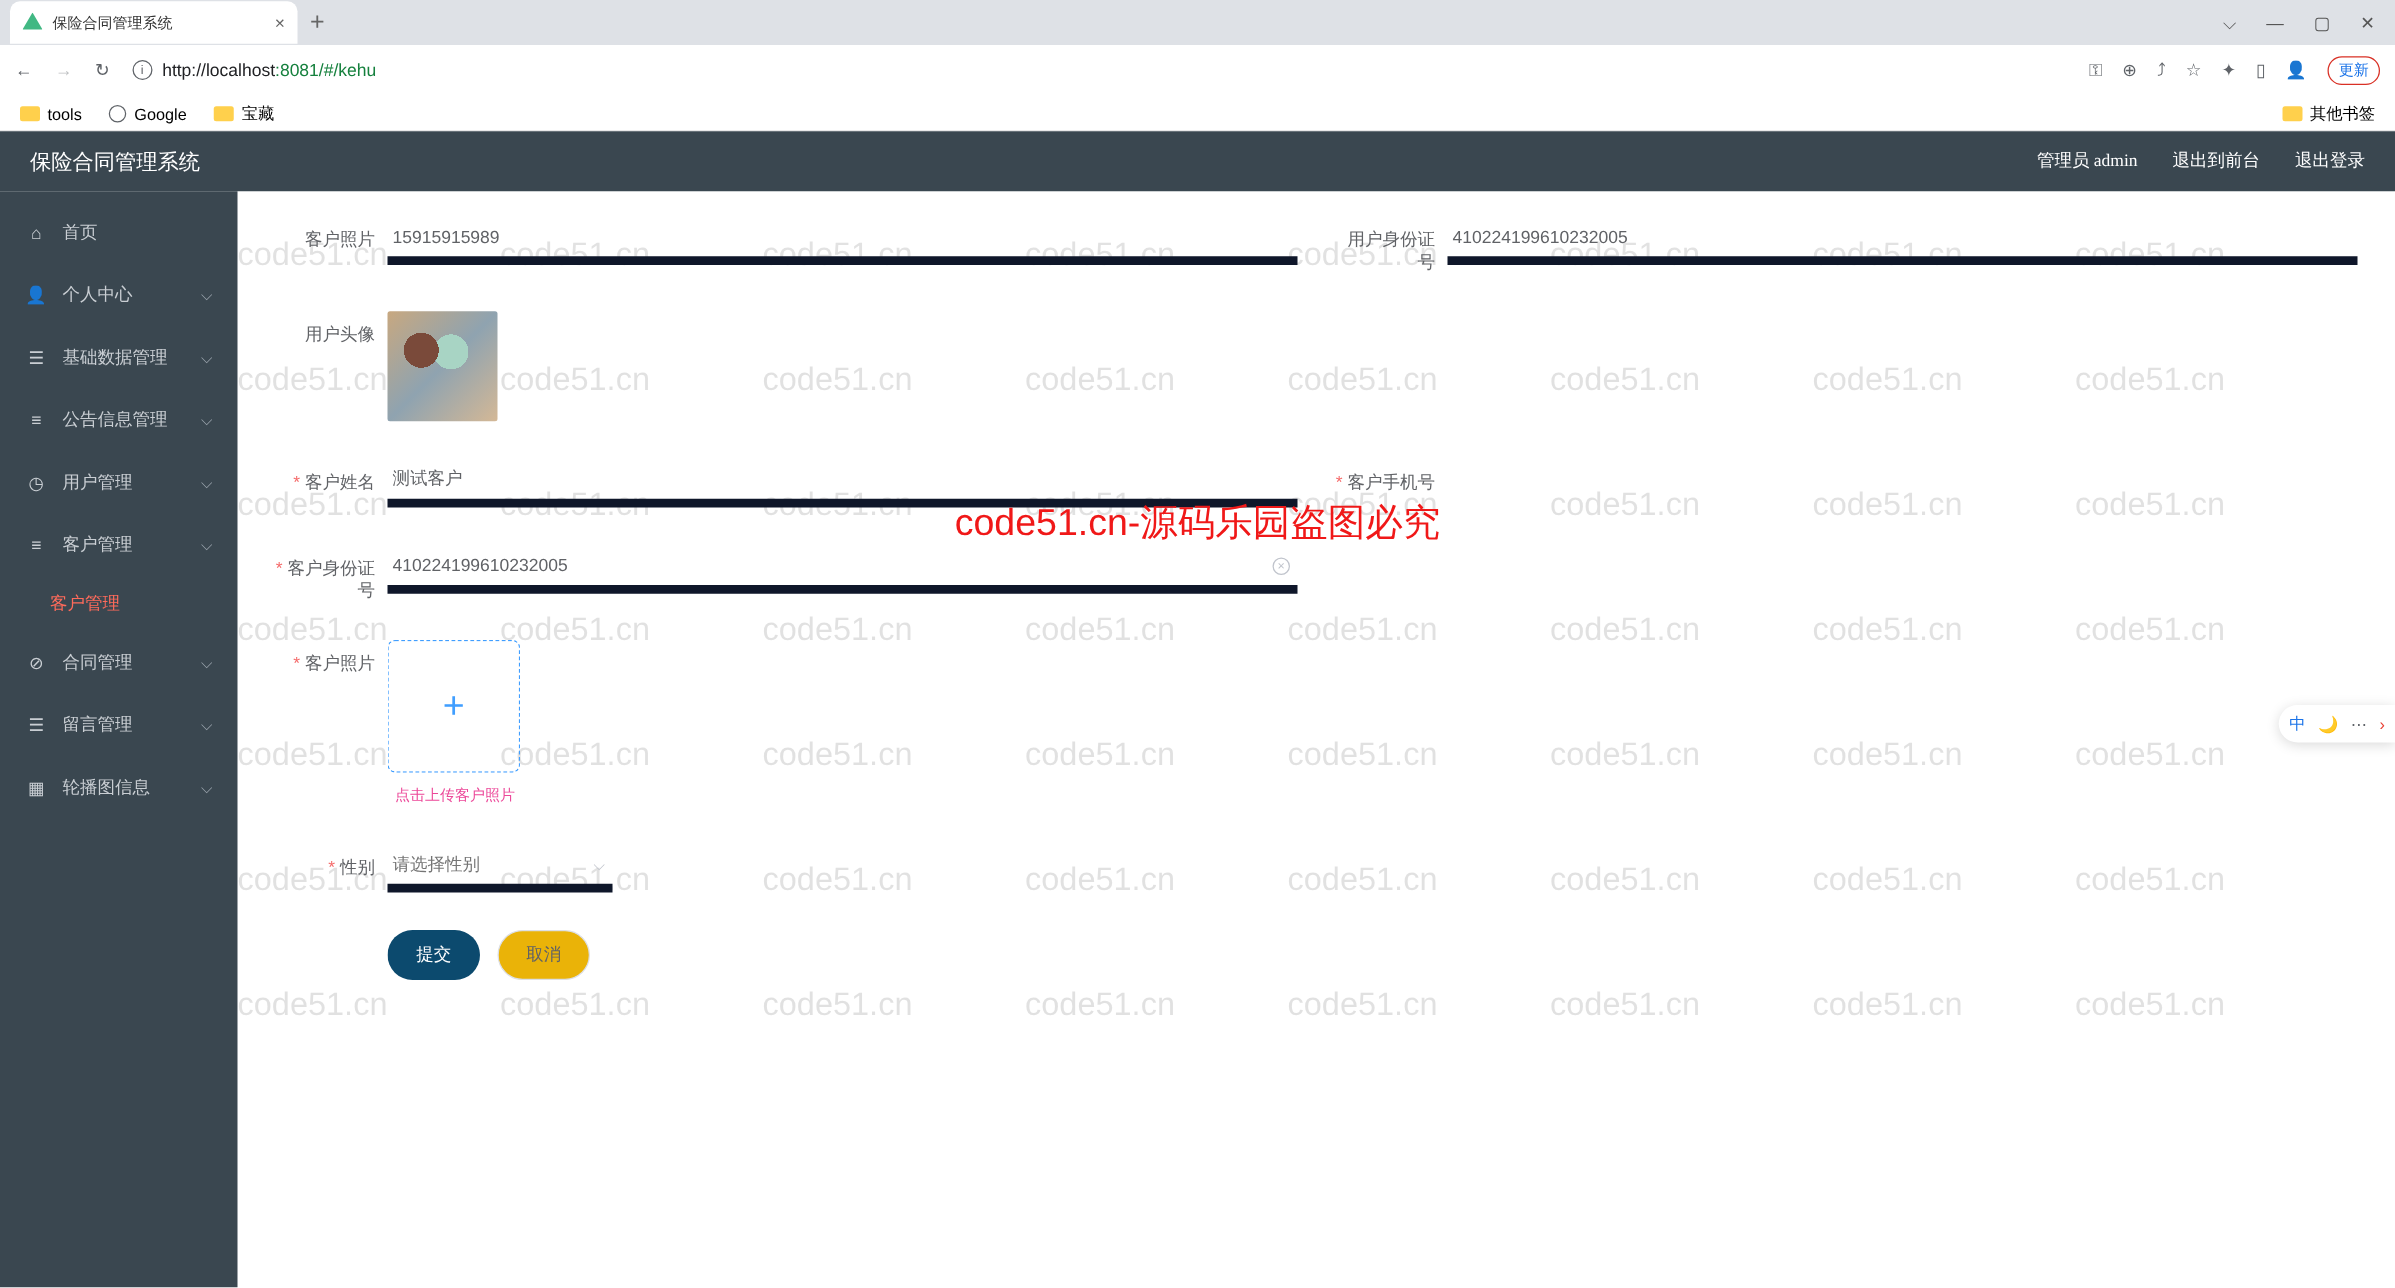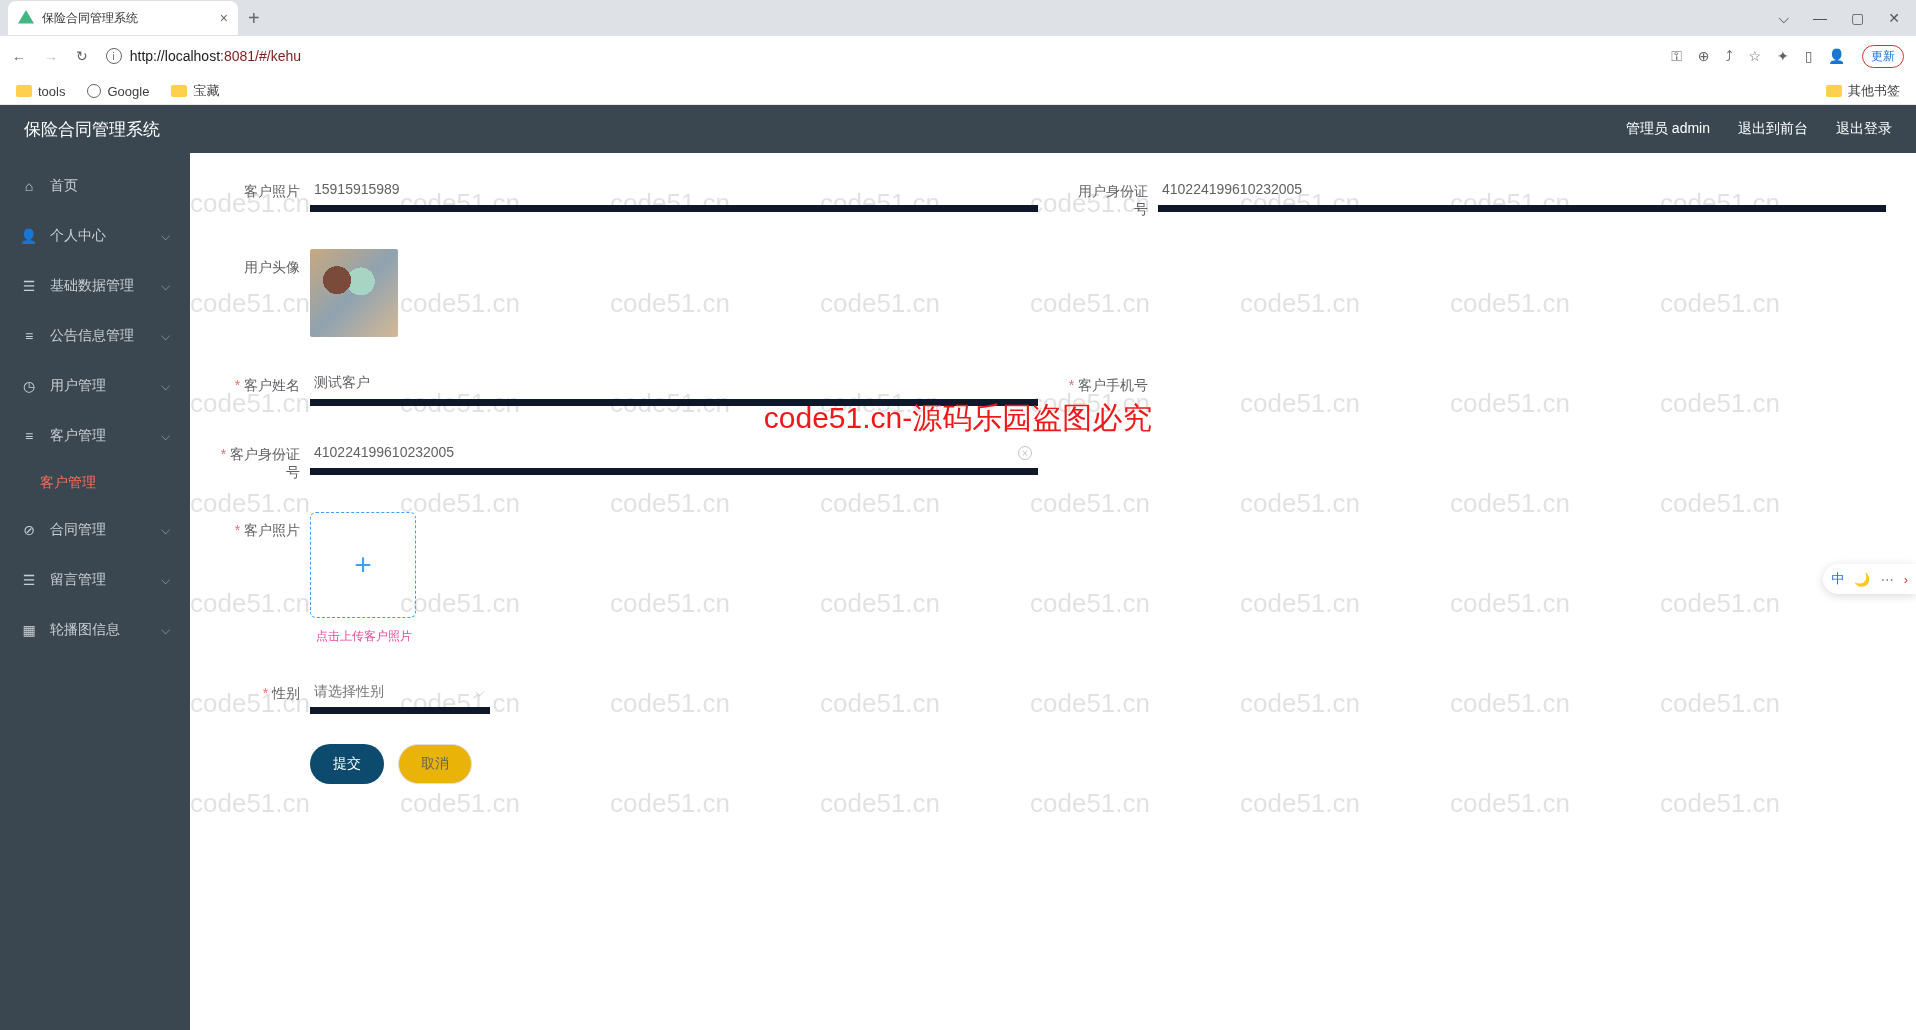--- a/index.html
+++ b/index.html
@@ -14,35 +14,35 @@
   .tab-close { color: #666; font-size: 14px; cursor: pointer; }
   .new-tab { color: #666; font-size: 20px; padding: 0 10px; cursor: pointer; }
   .window-controls { margin-left: auto; display: flex; gap: 24px; padding-right: 16px; color: #555; font-size: 14px; }
   .window-controls span { cursor: pointer; }
   
   .addr-bar { height: 40px; display: flex; align-items: center; padding: 0 12px; gap: 18px; }
   .nav-icons { display: flex; gap: 18px; align-items: center; color: #5f6368; }
   .addr-input { flex: 1; display: flex; align-items: center; gap: 8px; font-size: 14px; color: #202124; }
   .info-icon { width: 16px; height: 16px; border: 1px solid #5f6368; border-radius: 50%; display: inline-flex; align-items: center; justify-content: center; font-size: 10px; color: #5f6368; }
   .url-host { color: #202124; }
-  .url-path { color: #7f1d1d; }
+  .url-path { color: #15803d; }
   .right-icons { display: flex; gap: 16px; align-items: center; color: #5f6368; }
   .update-btn { border: 1px solid #d93025; color: #1a73e8; padding: 2px 8px; border-radius: 14px; font-size: 12px; }
   
-  .bookmark-bar { height: 30px; display: flex; align-items: center; padding: 0 16px; gap: 22px; font-size: 13px; color: #404040; }
+  .bookmark-bar { height: 30px; display: flex; align-items: center; padding: 0 16px; gap: 22px; font-size: 13px; color: #000000; }
   .bookmark-item { display: flex; align-items: center; gap: 6px; cursor: pointer; }
   .folder-icon { width: 16px; height: 12px; background: #ffd04c; border-radius: 2px; }
   .globe-icon { width: 14px; height: 14px; border: 1px solid #5f6368; border-radius: 50%; position: relative; }
   .other-bookmarks { margin-left: auto; }
   
   
   .app-header { height: 48px; background: #3a4750; color: #fff; display: flex; align-items: center; padding: 0 24px; }
   .app-title { font-size: 17px; font-weight: 500; }
   .header-right { margin-left: auto; display: flex; gap: 28px; font-size: 14px; }
-  .header-right span { cursor: pointer; }
+  .header-right span { cursor: pointer; font-family: Liberation Serif, serif; }
   
   
   .app-body { display: flex; height: calc(1030px - 105px - 48px); }
   .sidebar { width: 190px; background: #3a4750; color: #c9ced3; padding-top: 8px; }
   .sidebar-item { height: 50px; display: flex; align-items: center; padding: 0 20px; gap: 12px; cursor: pointer; font-size: 14px; }
   .sidebar-item.sub { padding-left: 40px; height: 44px; }
   .sidebar-item.active { color: #ff6b5b; }
   .chevron { margin-left: auto; font-size: 12px; color: #9aa3ac; }
   .sidebar-icon { width: 18px; display: inline-flex; justify-content: center; }
   

